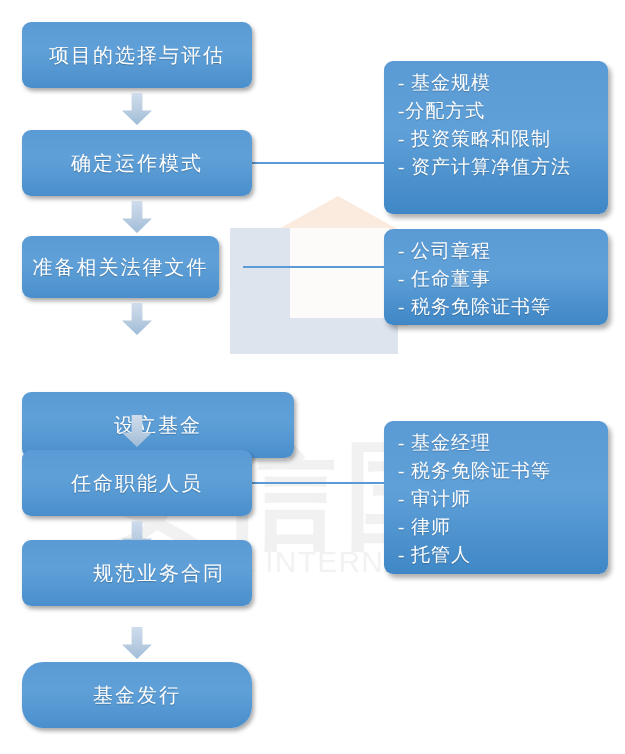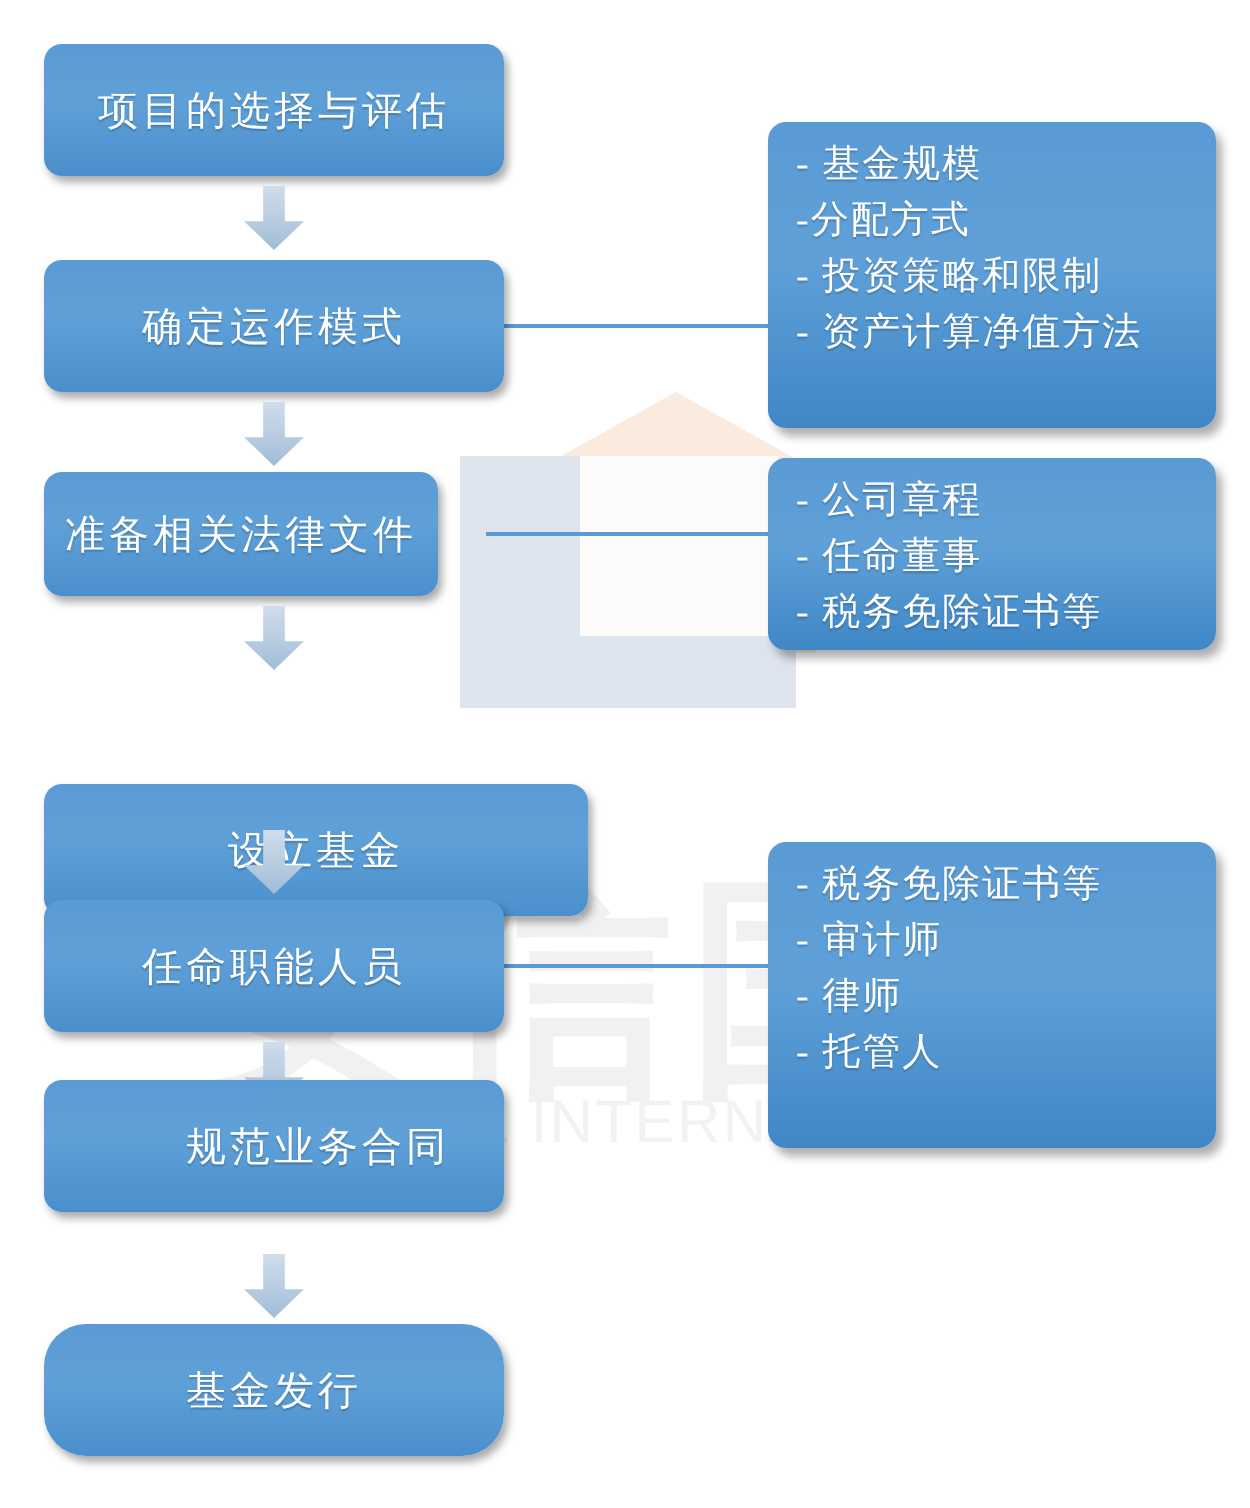--- a/index.html
+++ b/index.html
@@ -203,20 +203,21 @@
       <div class="row">- 资产计算净值方法</div>
     </div>
 
     <div class="detail" style="left:384px; top:229px; width:224px; height:96px;">
       <div class="row">- 公司章程</div>
       <div class="row">- 任命董事</div>
       <div class="row">- 税务免除证书等</div>
     </div>
 
     <div class="detail" style="left:384px; top:421px; width:224px; height:153px;">
+      <div class="row">- 基金经理</div>
       <div class="row">- 税务免除证书等</div>
       <div class="row">- 审计师</div>
       <div class="row">- 律师</div>
       <div class="row">- 托管人</div>
     </div>
 
   </div>
 
 </div>
 

